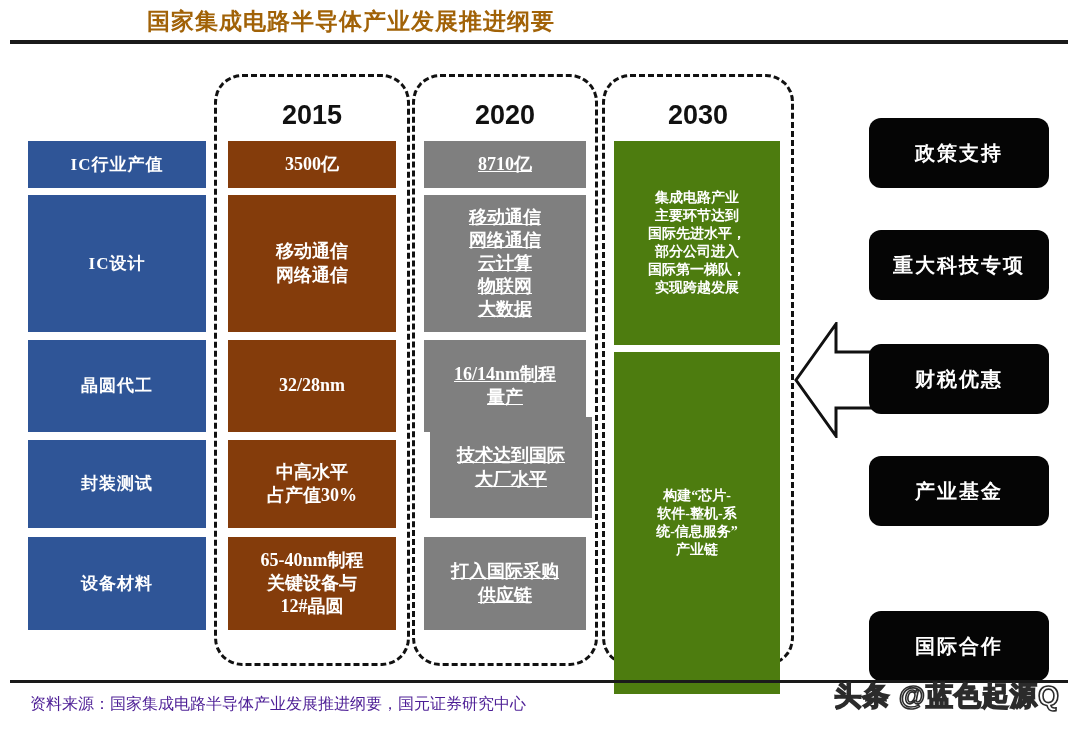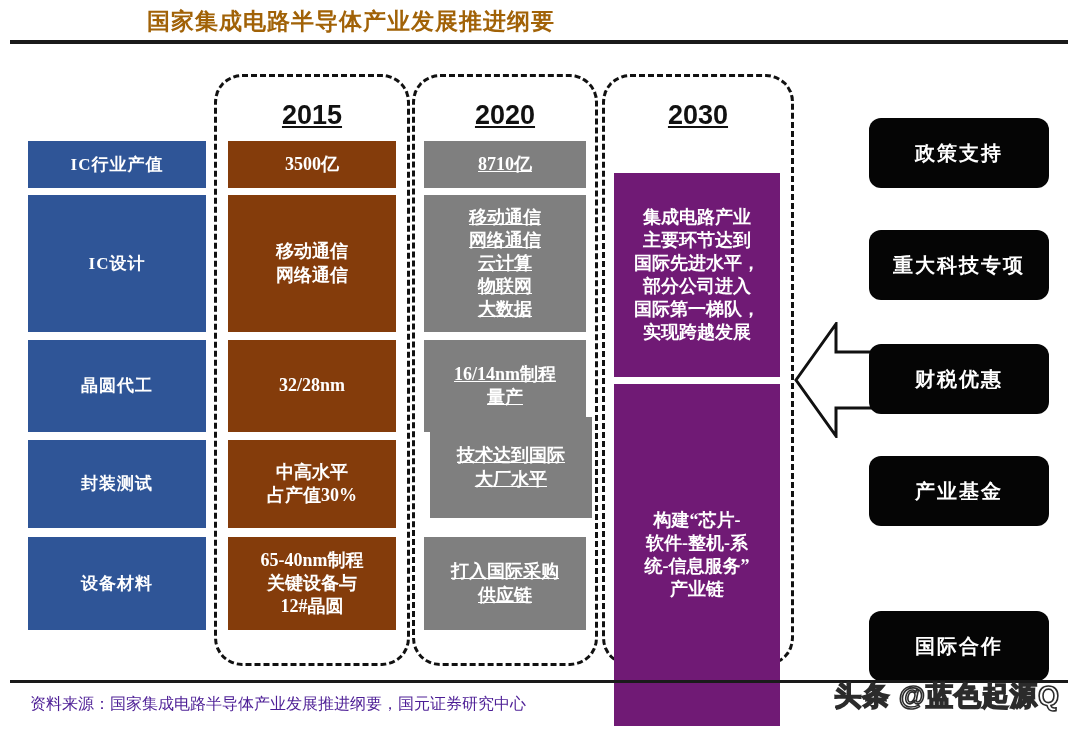--- a/index.html
+++ b/index.html
@@ -48,42 +48,41 @@
     background: transparent;
     box-sizing: border-box;
   }
   .year-label {
     position: absolute;
     text-align: center;
     font-size: 27px;
     font-weight: 700;
     color: #111111;
     font-family: "Liberation Sans", "DejaVu Sans", sans-serif;
-    text-decoration: underline;
   }
 
   
   .cell {
     position: absolute;
     box-sizing: border-box;
     display: flex;
     align-items: center;
     justify-content: center;
     text-align: center;
     color: #ffffff;
     font-weight: 700;
     font-family: "Liberation Serif", "DejaVu Serif", serif;
     line-height: 1.28;
     padding: 2px 4px;
     white-space: pre-line;
   }
   .cell.blue   { background: #2F5597; font-size: 17px; letter-spacing: 1px; }
   .cell.brown  { background: #843C0B; font-size: 18px; }
   .cell.gray   { background: #7F7F7F; font-size: 18px; text-decoration: underline; }
-  .cell.green  { background: #701a75; font-size: 18px; margin-top: 32px; }
+  .cell.green  { background: #4d7c0f; font-size: 14px; }
 
   
   .pillar {
     position: absolute;
     box-sizing: border-box;
     background: #050505;
     border-radius: 12px;
     color: #ffffff;
     display: flex;
     align-items: center;

